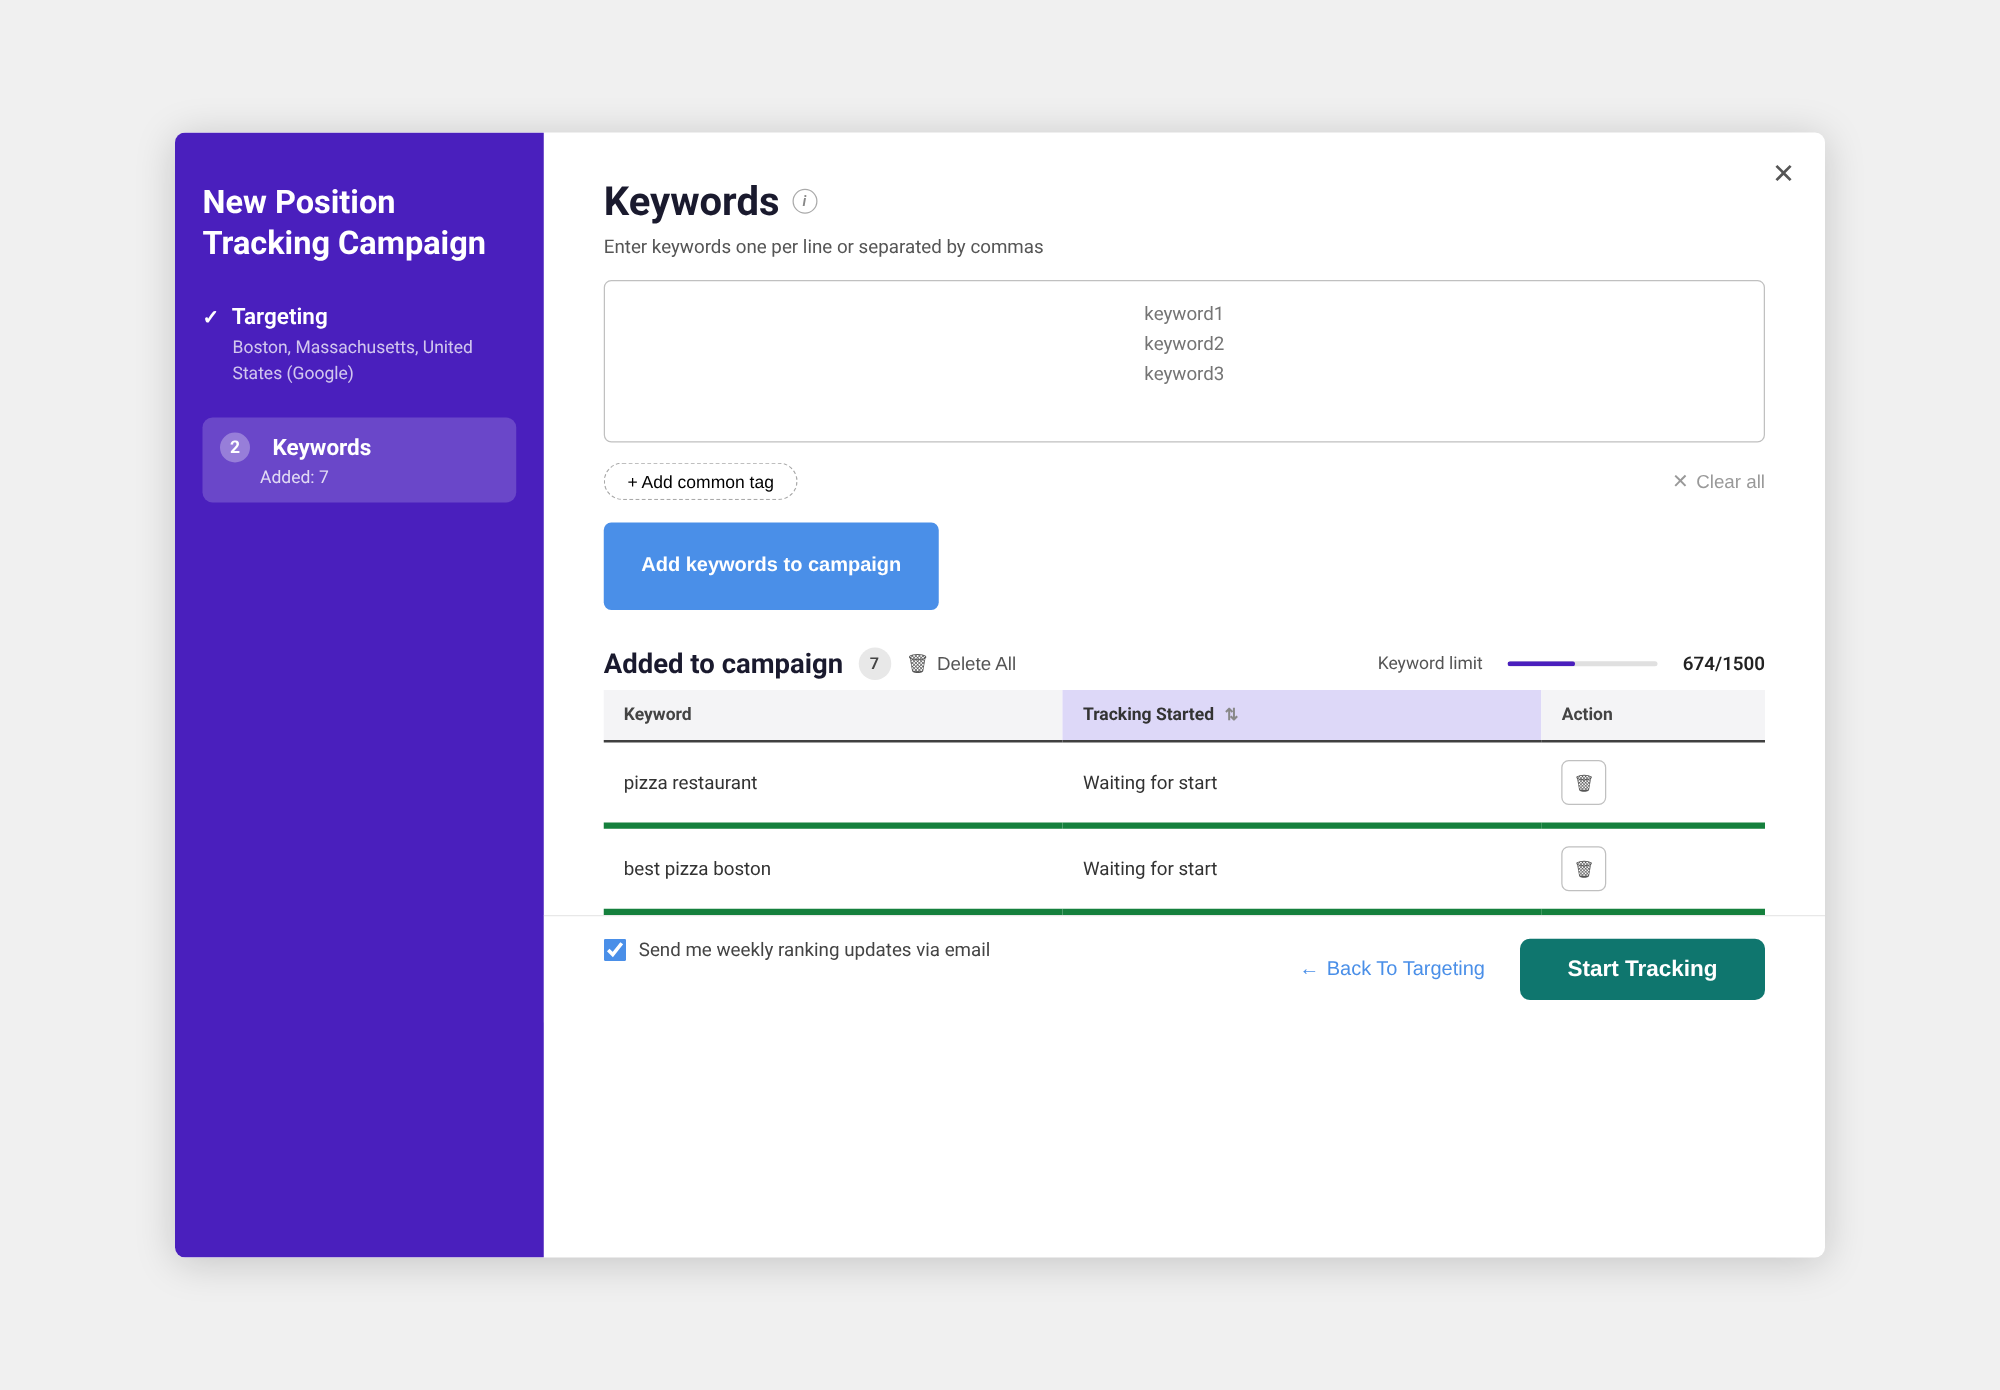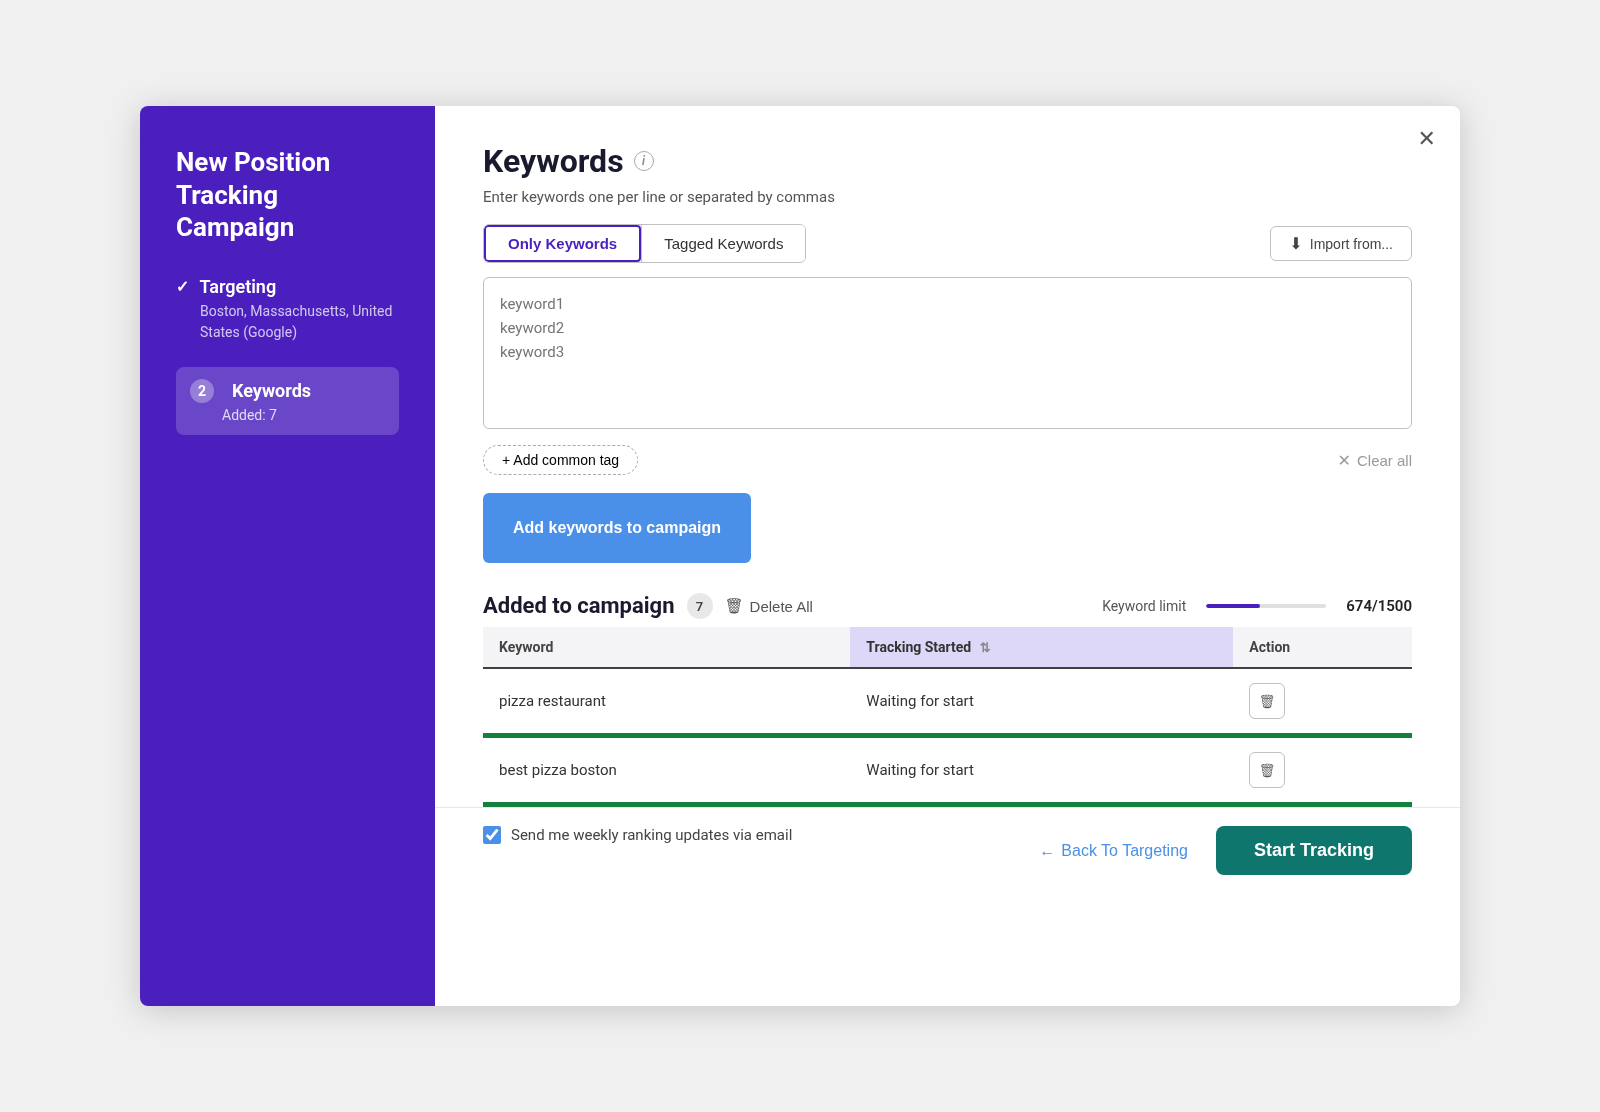--- a/index.html
+++ b/index.html
@@ -19,21 +19,21 @@
       display: flex;
       overflow: hidden;
       box-shadow: 0 4px 32px rgba(0,0,0,0.18);
       position: relative;
     }
     
     .sidebar {
       width: 295px;
       background: #4a1fbd;
       color: #fff;
-      padding: 40px 36px;
+      padding: 40px 22px;
       flex-shrink: 0;
     }
     .sidebar-title {
       font-size: 26px;
       font-weight: 700;
       line-height: 1.25;
       margin-bottom: 32px;
     }
     .sidebar-step {
       margin-bottom: 12px;
@@ -175,30 +175,31 @@
       cursor: pointer;
       color: #444;
     }
     .import-btn .import-icon {
       font-size: 16px;
     }
 
     
     .keyword-textarea {
       width: 100%;
-      height: 152px;
+      height: 130px;
       border: 1.5px solid #c0c0c0;
       border-radius: 6px;
       padding: 14px 16px;
       font-size: 15px;
       color: #bbb;
       resize: none;
       outline: none;
       line-height: 1.6;
       font-family: inherit;
+      text-align: center;
     }
 
     
     .tag-row {
       display: flex;
       align-items: center;
       justify-content: space-between;
       margin-top: 12px;
       margin-bottom: 18px;
     }
@@ -237,20 +238,21 @@
       padding: 26px 30px;
       font-size: 16px;
       font-weight: 600;
       cursor: pointer;
       margin-bottom: 30px;
     }
 
     
     .added-section-header {
       display: flex;
+      align-items: center;
       gap: 12px;
       margin-bottom: 8px;
     }
     .added-title {
       font-size: 22px;
       font-weight: 700;
       color: #1a1a2e;
     }
     .count-badge {
       display: inline-flex;
@@ -434,30 +436,20 @@
       <span>✕</span>
     </button>
 
     <div class="section-title">
       <span>Keywords</span>
       <span class="info-icon">i</span>
     </div>
     <div class="subtitle">Enter keywords one per line or separated by commas</div>
 
     
-    <div class="tabs-row">
-      <div class="tabs">
-        <button class="tab active">Only Keywords</button>
-        <button class="tab">Tagged Keywords</button>
-      </div>
-      <button class="import-btn">
-        <span class="import-icon">⬇</span>
-        <span>Import from...</span>
-      </button>
-    </div>
 
     
     <textarea class="keyword-textarea" placeholder="keyword1
 keyword2
 keyword3" style=""></textarea>
 
     
     <div class="tag-row">
       <button class="add-tag-btn">
         <span>+ Add common tag</span>

